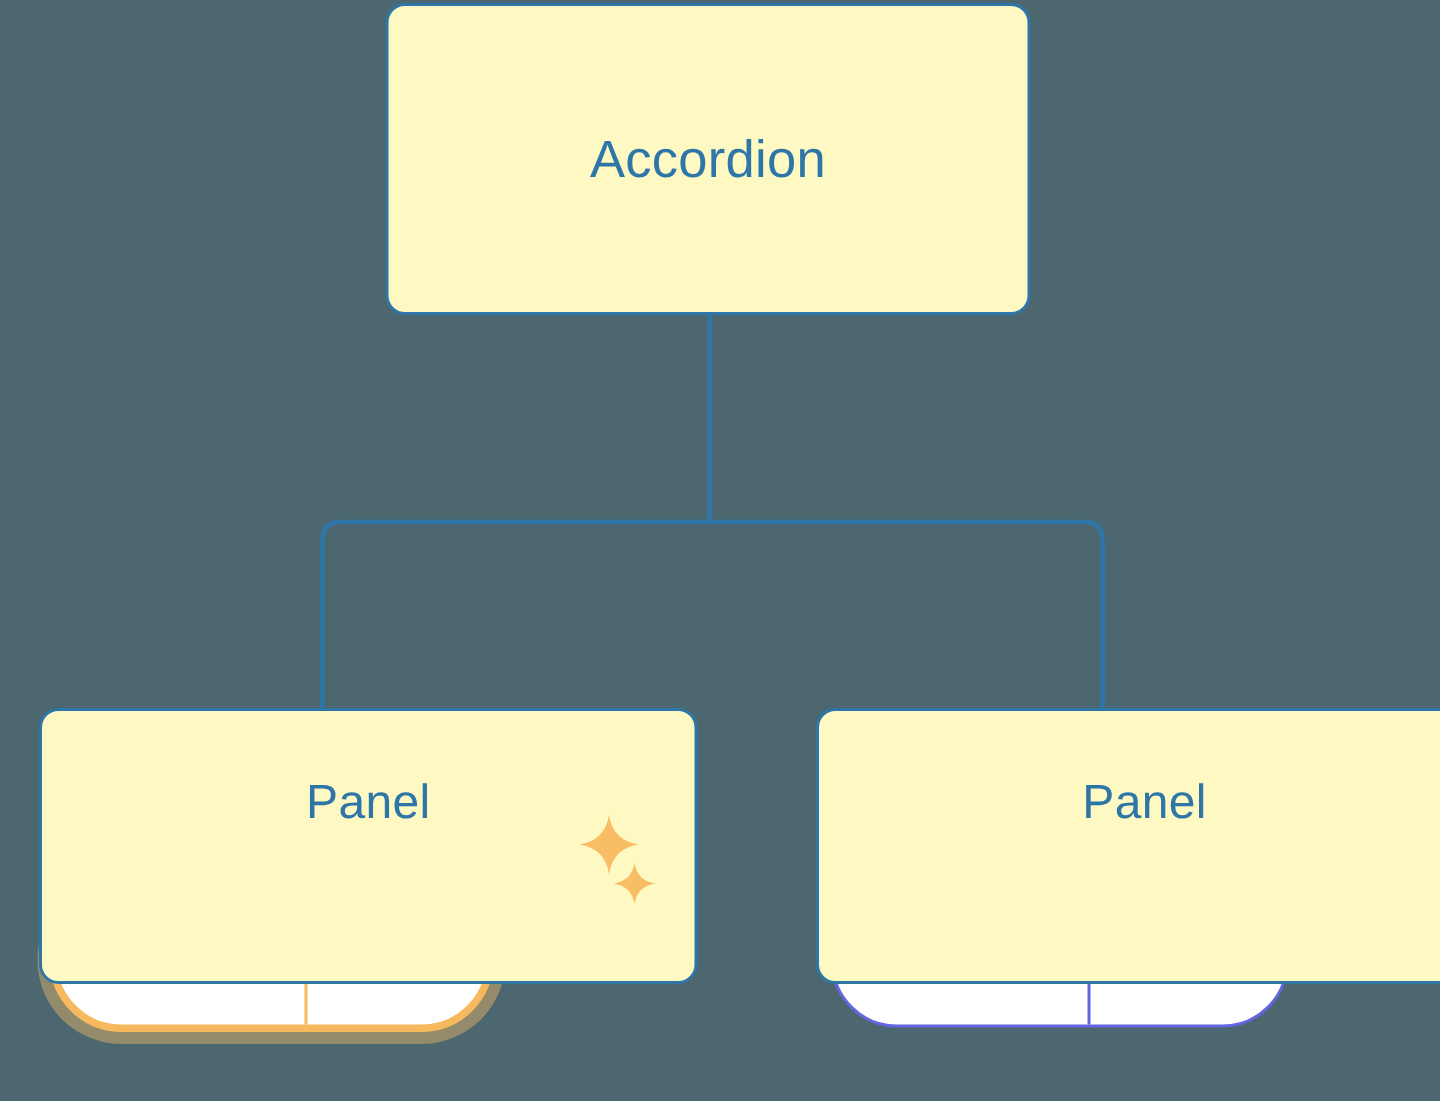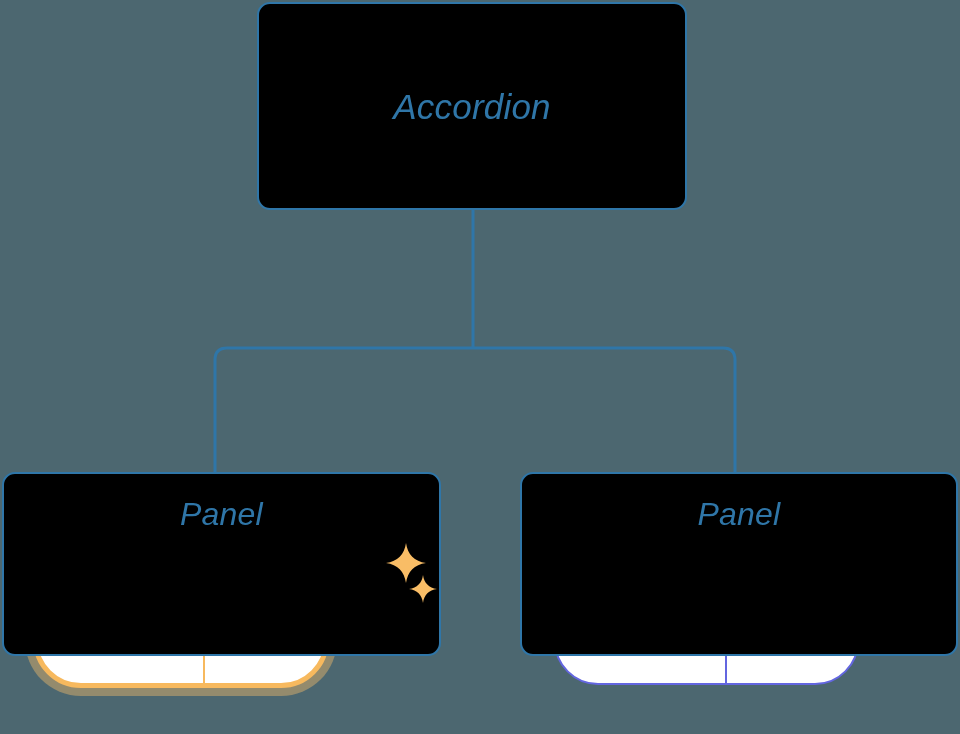--- a/index.html
+++ b/index.html
@@ -30,28 +30,27 @@
     width: 960px;
     height: 734px;
     z-index: 1;
     pointer-events: none;
   }
 
   
   .node-card {
     position: absolute;
     z-index: 2;
-    background: #000000;
+    background: #fef9c3;
     border: 2.5px solid #2f76a8;
     border-radius: 13px;
     box-sizing: border-box;
     display: flex;
     flex-direction: column;
     align-items: center;
-    font-style: italic;
   }
 
   .node-title {
     color: #2f76a8;
     font-size: 34px;
     font-weight: 400;
     letter-spacing: 0.2px;
     line-height: 1;
     white-space: nowrap;
   }
@@ -63,23 +62,24 @@
     width: 430px;
     height: 208px;
     justify-content: center;
   }
   #node-accordion .node-title { font-size: 35px; }
 
   
   .panel-card {
     top: 472px;
     height: 184px;
-    padding-top: 24px;
+    padding-top: 44px;
     border-bottom-left-radius: 13px;
     border-bottom-right-radius: 13px;
+    margin-left: 24px;
   }
   #node-panel-left  { left: 2px;   width: 439px; }
   #node-panel-right { left: 520px; width: 438px; }
 
   #node-panel-left  .node-title { font-size: 32px; }
   #node-panel-right .node-title { font-size: 32px; }
 
   
   .prop-pill {
     position: relative;

